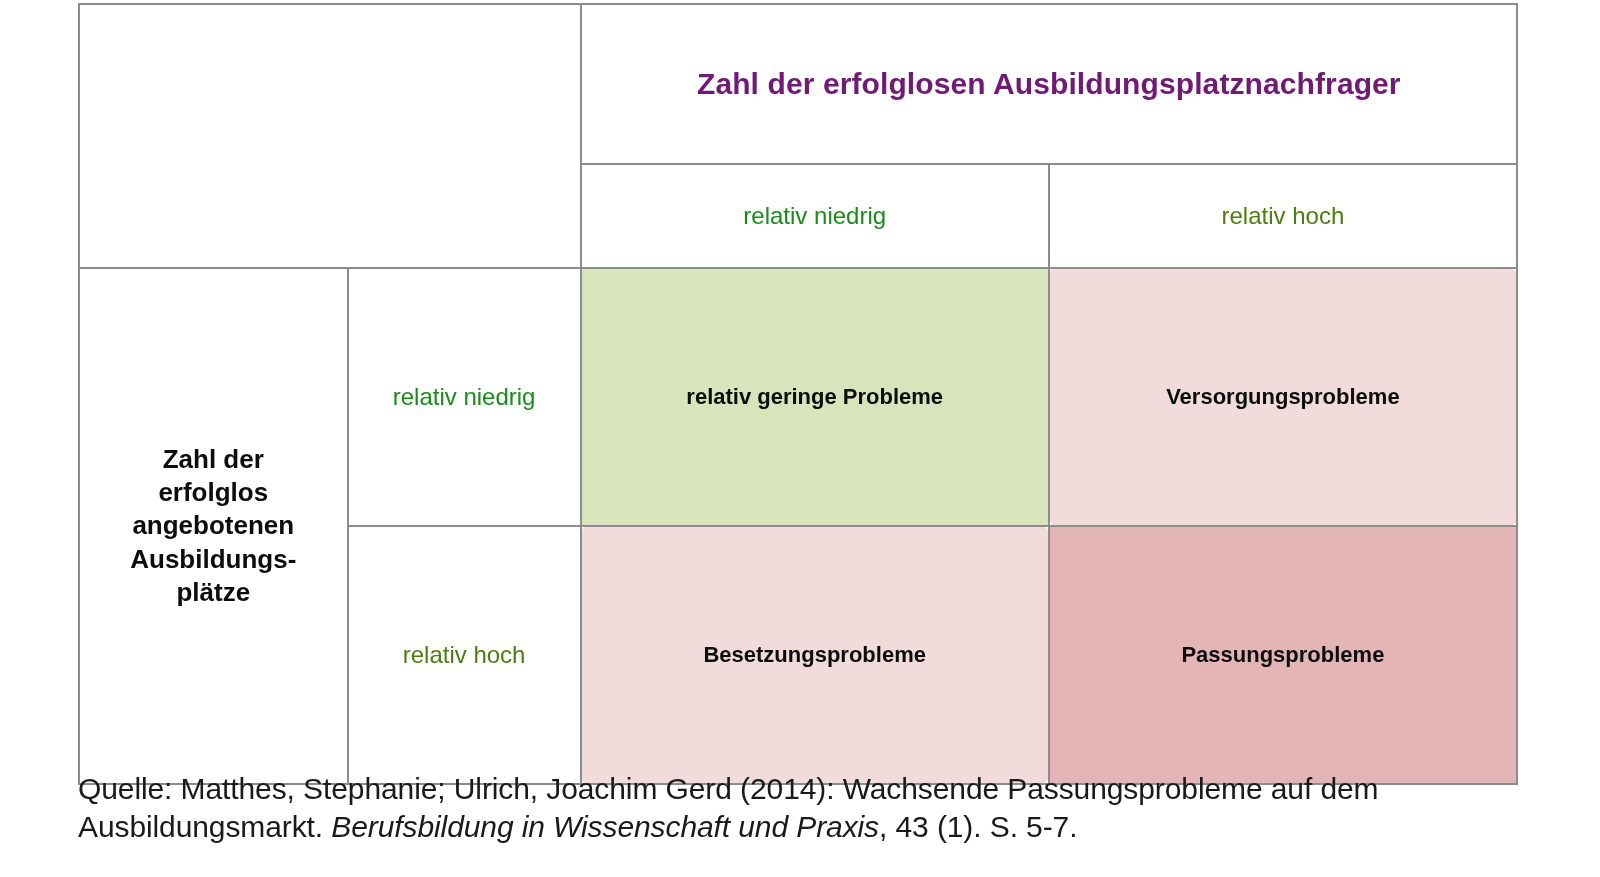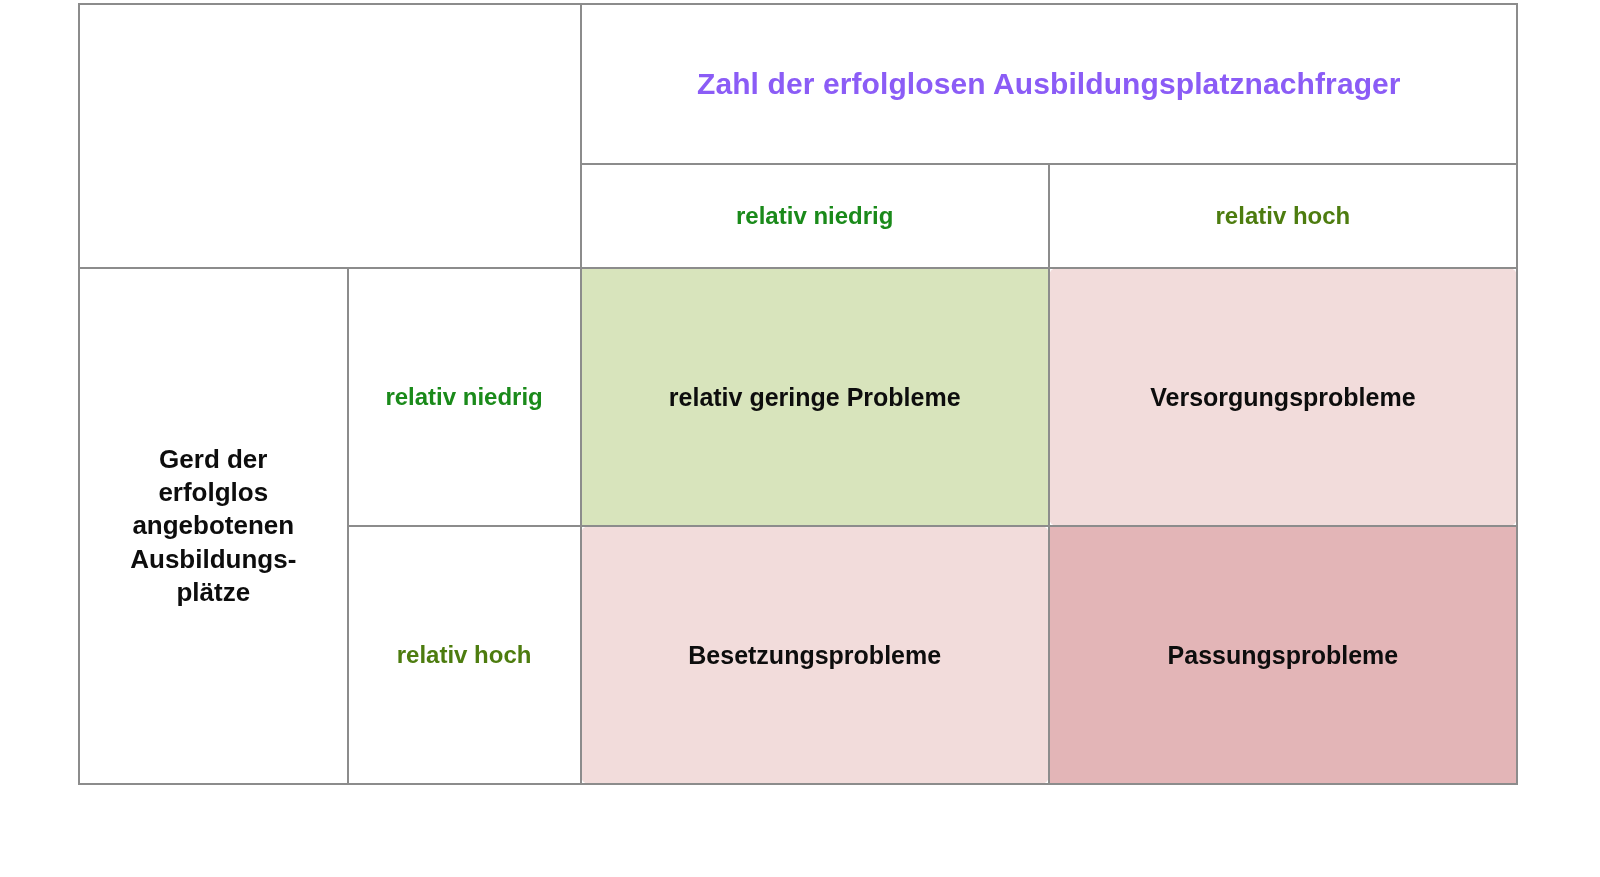--- a/index.html
+++ b/index.html
@@ -52,42 +52,42 @@
   .r-data    { height: 258px; }
 
   .corner-cell {
     background: #ffffff;
   }
 
   .colgroup-title {
     font-size: 30px;
     font-weight: bold;
     letter-spacing: 0.1px;
-    color: #8b5cf6;
+    color: #701a75;
   }
 
   .axis-label {
     font-size: 24px;
-    font-weight: bold;
+    font-weight: normal;
     line-height: 1.15;
     margin-top: 34px;
   }
   .axis-label.low  { color: #1a8a1a; }
   .axis-label.high { color: #4d7c0f; }
 
   .row-title {
     font-size: 26px;
     font-weight: bold;
     line-height: 1.28;
     color: #0d0d0d;
     padding: 0 10px;
   }
 
   .cell-text {
-    font-size: 25px;
+    font-size: 22px;
     font-weight: bold;
     color: #0d0d0d;
     line-height: 1.2;
   }
 
   .fill-green      { background: #d8e4bc; }
   .fill-pink-light { background: #f2dcdb; border-radius: 8px; }
   .fill-pink-dark  { background: #e3b5b7; margin-top: 44px; }
   .fill-white      { background: #ffffff; }
 
@@ -129,21 +129,21 @@
         <td class="fill-white">
           <span class="axis-label low">relativ niedrig</span>
         </td>
         <td class="fill-white">
           <span class="axis-label high">relativ hoch</span>
         </td>
       </tr>
 
       <tr class="r-data">
         <td class="row-title fill-white" rowspan="2">
-          <span>Gerd der</span><br>
+          <span>Zahl der</span><br>
           <span>erfolglos</span><br>
           <span>angebotenen</span><br>
           <span>Ausbildungs-</span><br>
           <span>plätze</span>
         </td>
         <td class="fill-white">
           <span class="axis-label low">relativ niedrig</span>
         </td>
         <td class="fill-green">
           <span class="cell-text">relativ geringe Probleme</span>
@@ -160,14 +160,15 @@
         <td class="fill-pink-light">
           <span class="cell-text">Besetzungsprobleme</span>
         </td>
         <td class="fill-pink-dark">
           <span class="cell-text">Passungsprobleme</span>
         </td>
       </tr>
     </tbody>
   </table>
 
+  <div class="source"><span>Quelle: Matthes, Stephanie; Ulrich, Joachim Gerd (2014): Wachsende Passungsprobleme auf dem Ausbildungsmarkt. </span><span class="journal">Berufsbildung in Wissenschaft und Praxis</span><span>, 43 (1). S. 5-7.</span></div>
 
 </div>
 
 </body></html>

